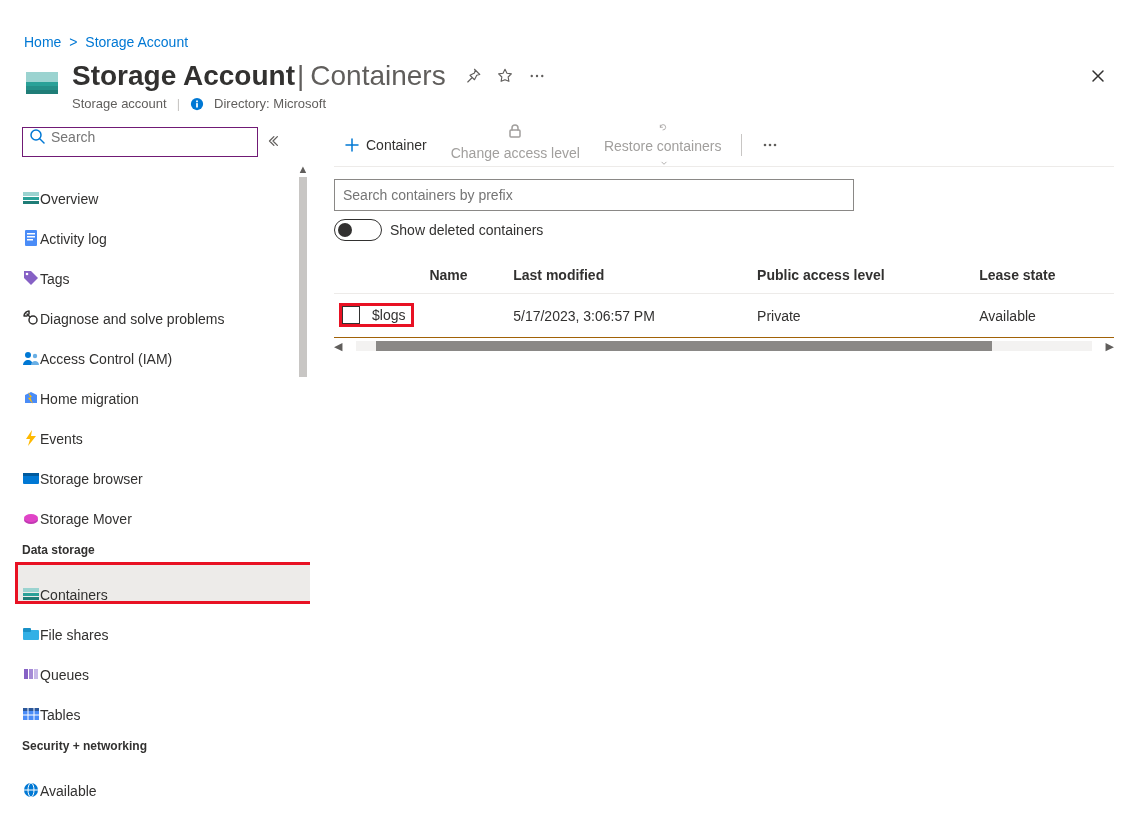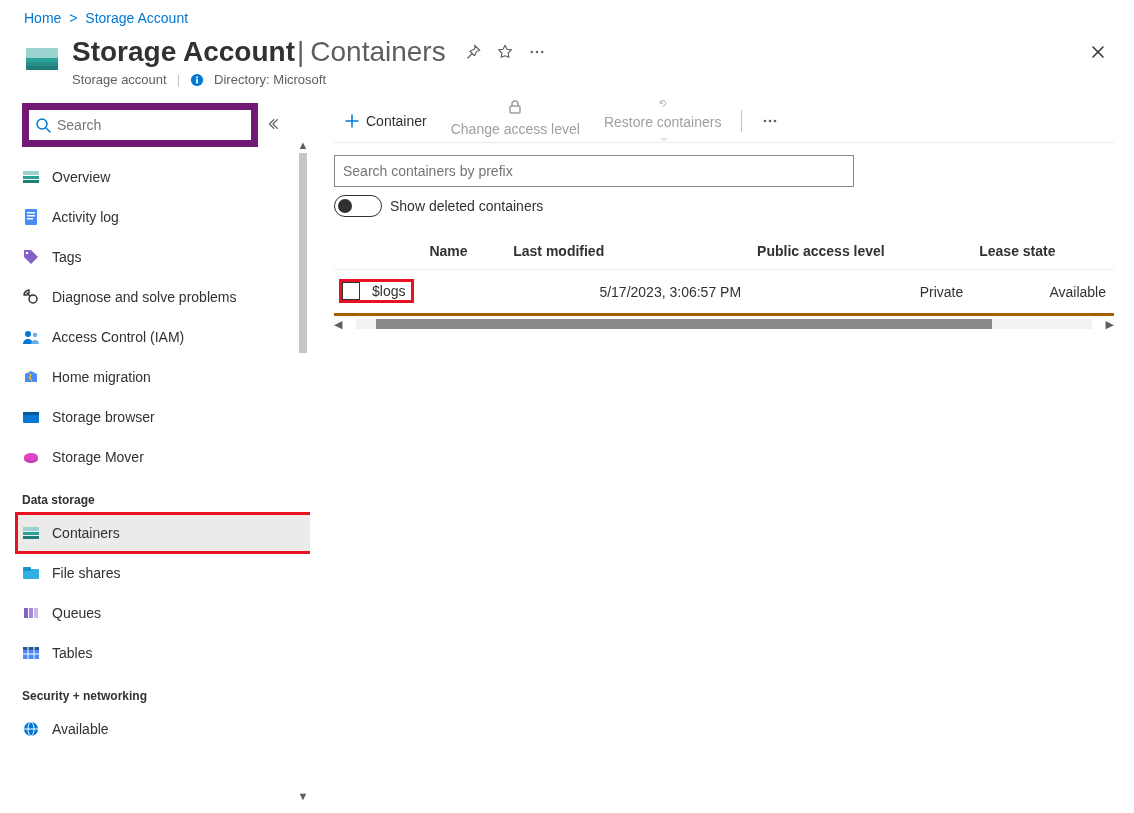--- a/index.html
+++ b/index.html
@@ -13,20 +13,21 @@
     height: 813px;
     overflow: hidden;
     position: relative;
   }
   a { color: #0078d4; text-decoration: none; }
 
   
   .breadcrumb {
     padding: 10px 24px 6px 24px;
     font-size: 14px;
+    margin-top: 24px;
   }
   .breadcrumb .sep { color: #0078d4; margin: 0 4px; }
 
   
   .header {
     display: flex;
     align-items: flex-start;
     padding: 4px 24px 12px 24px;
     position: relative;
   }
@@ -89,43 +90,43 @@
     overflow: hidden;
   }
   .search-wrap {
     display: flex;
     align-items: center;
     margin: 4px 30px 10px 6px;
   }
   .search-box {
     flex:1;
     display:flex;
-    align-items:center;
-    border:7px solid #701a75;
-    height:44px;
+    align-items:flex-start;
+    border:1px solid #701a75;
+    height:30px;
     padding:0 6px;
   }
   .search-box svg { width:16px; height:16px; color:#0078d4; margin-right:4px;}
   .search-box input {
     border:none; outline:none; font-size:14px; flex:1;
     color:#323130;
   }
   .collapse-chevron {
     margin-left:8px;
     color:#605e5c;
     cursor:pointer;
   }
   .collapse-chevron svg { width:14px; height:14px; }
   .nav-list { list-style:none; padding:0; margin:0; width:296px; }
   .nav-item {
-    display:flex; align-items:center;
+    display:flex; align-items:flex-end;
     height:40px;
     padding-left:6px;
     cursor:pointer;
-    gap:12px;
+    gap:0;
   }
   .nav-item.selected { background:#edebe9; }
   .nav-item .nic { width:18px; height:18px; flex-shrink:0; display:flex; align-items:center; justify-content:center; }
   .nav-section {
     font-weight:600;
     padding:16px 0 6px 6px;
     font-size:12px;
   }
   .sidebar-scroll-track {
     position:absolute;
@@ -188,24 +189,23 @@
   .tbl { width:100%; border-collapse:collapse; }
   .tbl th {
     text-align:left;
     font-weight:600;
     font-size:14px;
     padding:10px 8px;
     border-bottom:1px solid #edebe9;
   }
   .tbl td {
     padding:10px 8px;
-    border-bottom:3px solid #a16207;
+    border-bottom:1px solid #a16207;
     font-size:14px;
     color:#323130;
-    text-align:right;
   }
   .tbl th.chkcol, .tbl td.chkcol { width:40px; }
   .chk {
     width:18px; height:18px; border:1px solid #323130; display:inline-block;
   }
   .row-hl {
     outline:3px solid #e81123;
     outline-offset:-2px;
   }
   .table-wrap { position:relative; }
@@ -361,20 +361,28 @@
         <span>Access Control (IAM)</span>
       </li>
       <li class="nav-item">
         <span class="nic">
             <svg viewBox="0 0 18 18">
               <path d="M3 14V6l6-3 6 3v8" fill="#4a8cf7"></path>
               <path d="M6 3l4 5-4 1 5 6" fill="#ffb900"></path>
             </svg>
           </span>
         <span>Home migration</span>
+      </li>
+      <li class="nav-item">
+        <span class="nic">
+            <svg viewBox="0 0 18 18">
+              <path d="M10 1L4 10h4l-2 7 8-10h-5z" fill="#ffb900"></path>
+            </svg>
+          </span>
+        <span>Events</span>
       </li>
       <li class="nav-item">
         <span class="nic">
             <svg viewBox="0 0 18 18">
               <rect x="1" y="4" width="16" height="11" rx="1" fill="#0078d4"></rect>
               <rect x="1" y="4" width="16" height="3" fill="#005a9e"></rect>
             </svg>
           </span>
         <span>Storage browser</span>
       </li>

